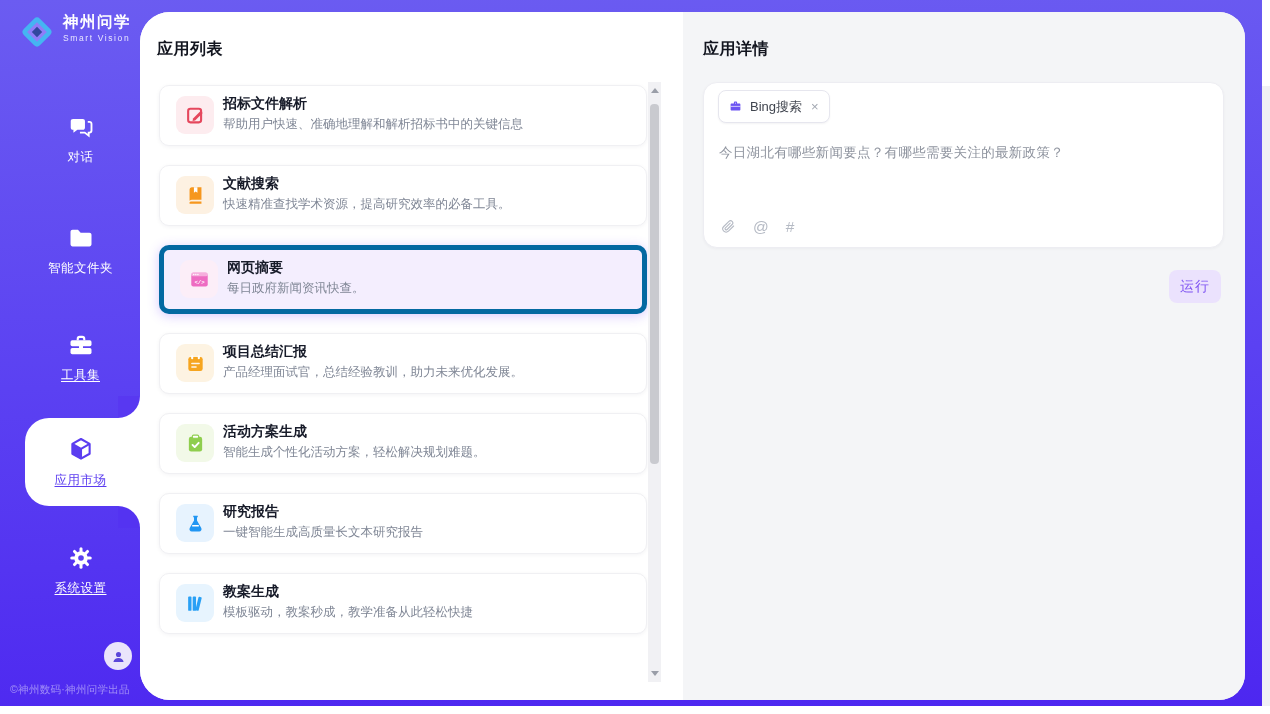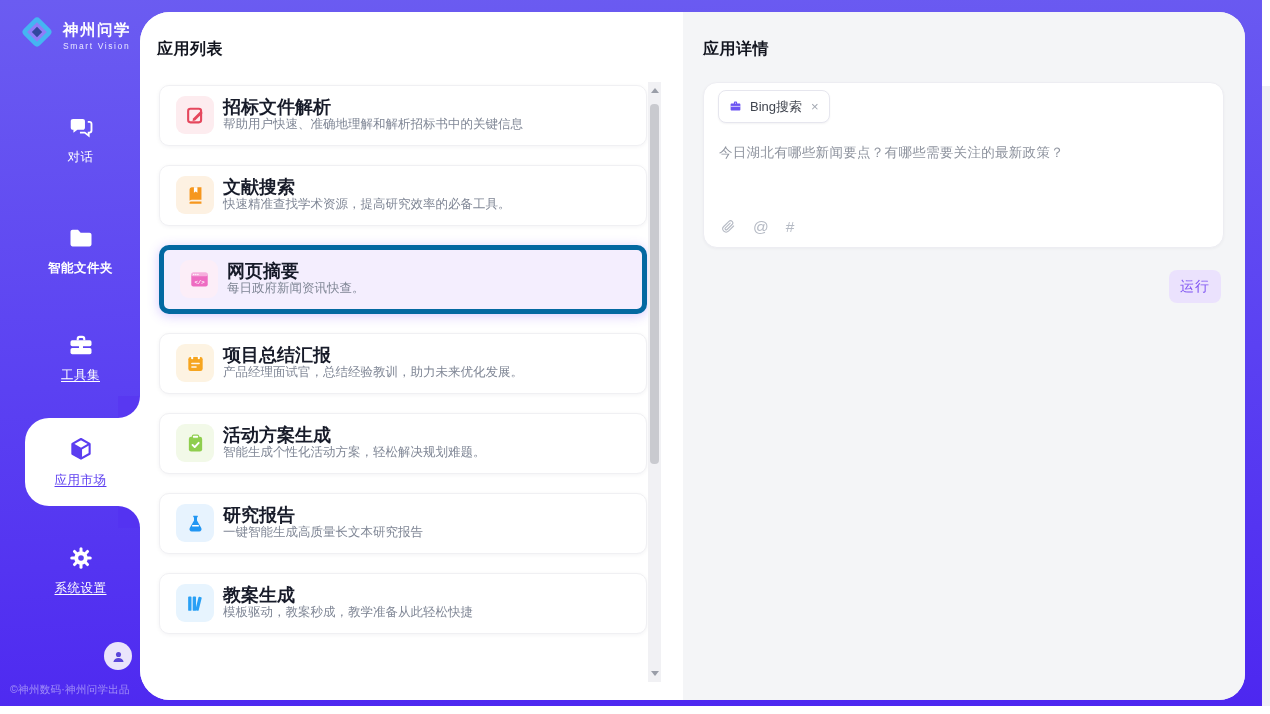--- a/index.html
+++ b/index.html
@@ -12,21 +12,21 @@
   .frame{
     position:absolute;left:0;top:0;right:8px;bottom:8px;
     background:linear-gradient(178deg,#6b5cf1 0%,#5b41f2 52%,#4d27f0 100%);
   }
   .page-scroll{
     position:absolute;right:0;top:86px;bottom:8px;width:8px;
     background:#f0f0f4;
   }
   
   .sidebar{position:absolute;left:0;top:0;width:140px;bottom:0;}
-  .brand{position:absolute;left:18px;top:13px;display:flex;align-items:flex-end;gap:7px;}
+  .brand{position:absolute;left:18px;top:13px;display:flex;align-items:flex-start;gap:7px;}
   .brand .logo{width:38px;height:38px;display:block;}
   .brand-name{color:#fff;font-size:15.5px;font-weight:700;letter-spacing:1.5px;line-height:18px;}
   .brand-sub{color:#e8e6ff;font-size:8.5px;letter-spacing:1.6px;margin-top:2px;}
   .nav-item{position:absolute;left:0;width:161px;text-align:center;color:#ffffff;cursor:pointer;}
   .nav-icon{display:inline-block;width:28px;height:28px;}
   .nav-icon svg{width:100%;height:100%;display:block;}
   .nav-label{font-size:12.5px;margin-top:4px;letter-spacing:.5px;}
   .nav-label.u{text-decoration:underline;text-underline-offset:2px;}
   .nav-item.active{color:#5b3df0;}
   
@@ -53,21 +53,21 @@
   .list-panel .panel-title{left:17px;}
   .detail-panel .panel-title{left:20px;}
   
   .cards{position:absolute;left:19px;right:36px;top:73px;bottom:0;}
   .card{position:relative;height:59px;border-radius:10px;background:#fff;border:1px solid #f0f0f3;
         box-shadow:0 1px 4px rgba(25,28,50,.05);margin-bottom:19px;cursor:pointer;}
   .card.selected{background:#f4eefe;border:5px solid #0369a1;box-shadow:0 2px 12px rgba(124,77,255,.30);}
   .tile{position:absolute;left:16px;top:10px;width:38px;height:38px;border-radius:9px;
         display:flex;align-items:center;justify-content:center;}
   .tile svg{width:21px;height:21px;display:block;}
-  .card-title{position:absolute;left:63px;top:9px;font-size:18px;font-weight:700;color:#171b29;}
+  .card-title{position:absolute;left:63px;top:9px;font-size:14px;font-weight:700;color:#171b29;}
   .card-desc{position:absolute;left:63px;top:30px;font-size:12.5px;color:#7f8695;white-space:nowrap;}
   
   .scrollbar{position:absolute;left:508px;top:70px;bottom:18px;width:13px;background:#f1f1f4;}
   .sb-arrow{position:absolute;left:3px;width:0;height:0;border-left:4px solid transparent;border-right:4px solid transparent;}
   .sb-arrow.up{top:6px;border-bottom:5px solid #9a9ea8;}
   .sb-arrow.down{bottom:6px;border-top:5px solid #9a9ea8;}
   .sb-thumb{position:absolute;left:2px;top:22px;width:9px;height:360px;border-radius:4px;background:#c9cacf;}
   
   .detail-card{position:absolute;left:20px;top:70px;width:519px;height:164px;background:#ffffff;
                border:1px solid #ededf2;border-radius:14px;box-shadow:0 1px 3px rgba(20,22,40,.04);}
@@ -107,21 +107,21 @@
 
     <div class="tab-blob"></div>
     <div class="fillet fillet-top"></div>
     <div class="fillet fillet-bottom"></div>
 
     <nav id="side-nav">
         <div class="nav-item" style="top: 113px;"><span class="nav-icon"><svg viewBox="0 0 24 24">
               <path fill="currentColor" d="M3.2 5.2h10.4c1 0 1.8.8 1.8 1.8v5.6c0 1-.8 1.8-1.8 1.8H8.9L5.5 17v-2.6H5c-1 0-1.8-.8-1.8-1.8V7c0-1 .8-1.8 2-1.8z"></path>
               <path fill="none" stroke="currentColor" stroke-width="1.6" d="M17.8 7.6h1.4c1 0 1.8.8 1.8 1.8v5.6c0 1-.8 1.8-1.8 1.8h-.6v2.6l-3.4-2.6h-4.1"></path>
             </svg></span><div class="nav-label">对话</div></div>
-        <div class="nav-item" style="top: 224px; font-weight: bold;"><span class="nav-icon"><svg viewBox="0 0 24 24">
+        <div class="nav-item" style="top: 224px;"><span class="nav-icon"><svg viewBox="0 0 24 24">
               <path fill="currentColor" d="M3 6.8C3 5.8 3.8 5 4.8 5h4.6l2.3 2.4h7.5c1 0 1.8.8 1.8 1.8v8.2c0 1-.8 1.8-1.8 1.8H4.8c-1 0-1.8-.8-1.8-1.8z"></path>
             </svg></span><div class="nav-label">智能文件夹</div></div>
         <div class="nav-item" style="top: 331px;"><span class="nav-icon"><svg viewBox="0 0 24 24">
               <path d="M9.2 8V6.8A1.8 1.8 0 0 1 11 5h2a1.8 1.8 0 0 1 1.8 1.8V8" fill="none" stroke="currentColor" stroke-width="1.8"></path>
               <rect x="3" y="8" width="18" height="5" rx="1.5" fill="currentColor"></rect>
               <rect x="3" y="14.6" width="18" height="5.4" rx="1.5" fill="currentColor"></rect>
               <rect x="10.3" y="11" width="3.4" height="5" rx="0.8" fill="currentColor"></rect>
             </svg></span><div class="nav-label u">工具集</div></div>
         <div class="nav-item active" style="top: 436px;"><span class="nav-icon"><svg viewBox="0 0 24 24">
               <g fill="none" stroke="currentColor" stroke-width="1.8" stroke-linejoin="round">

